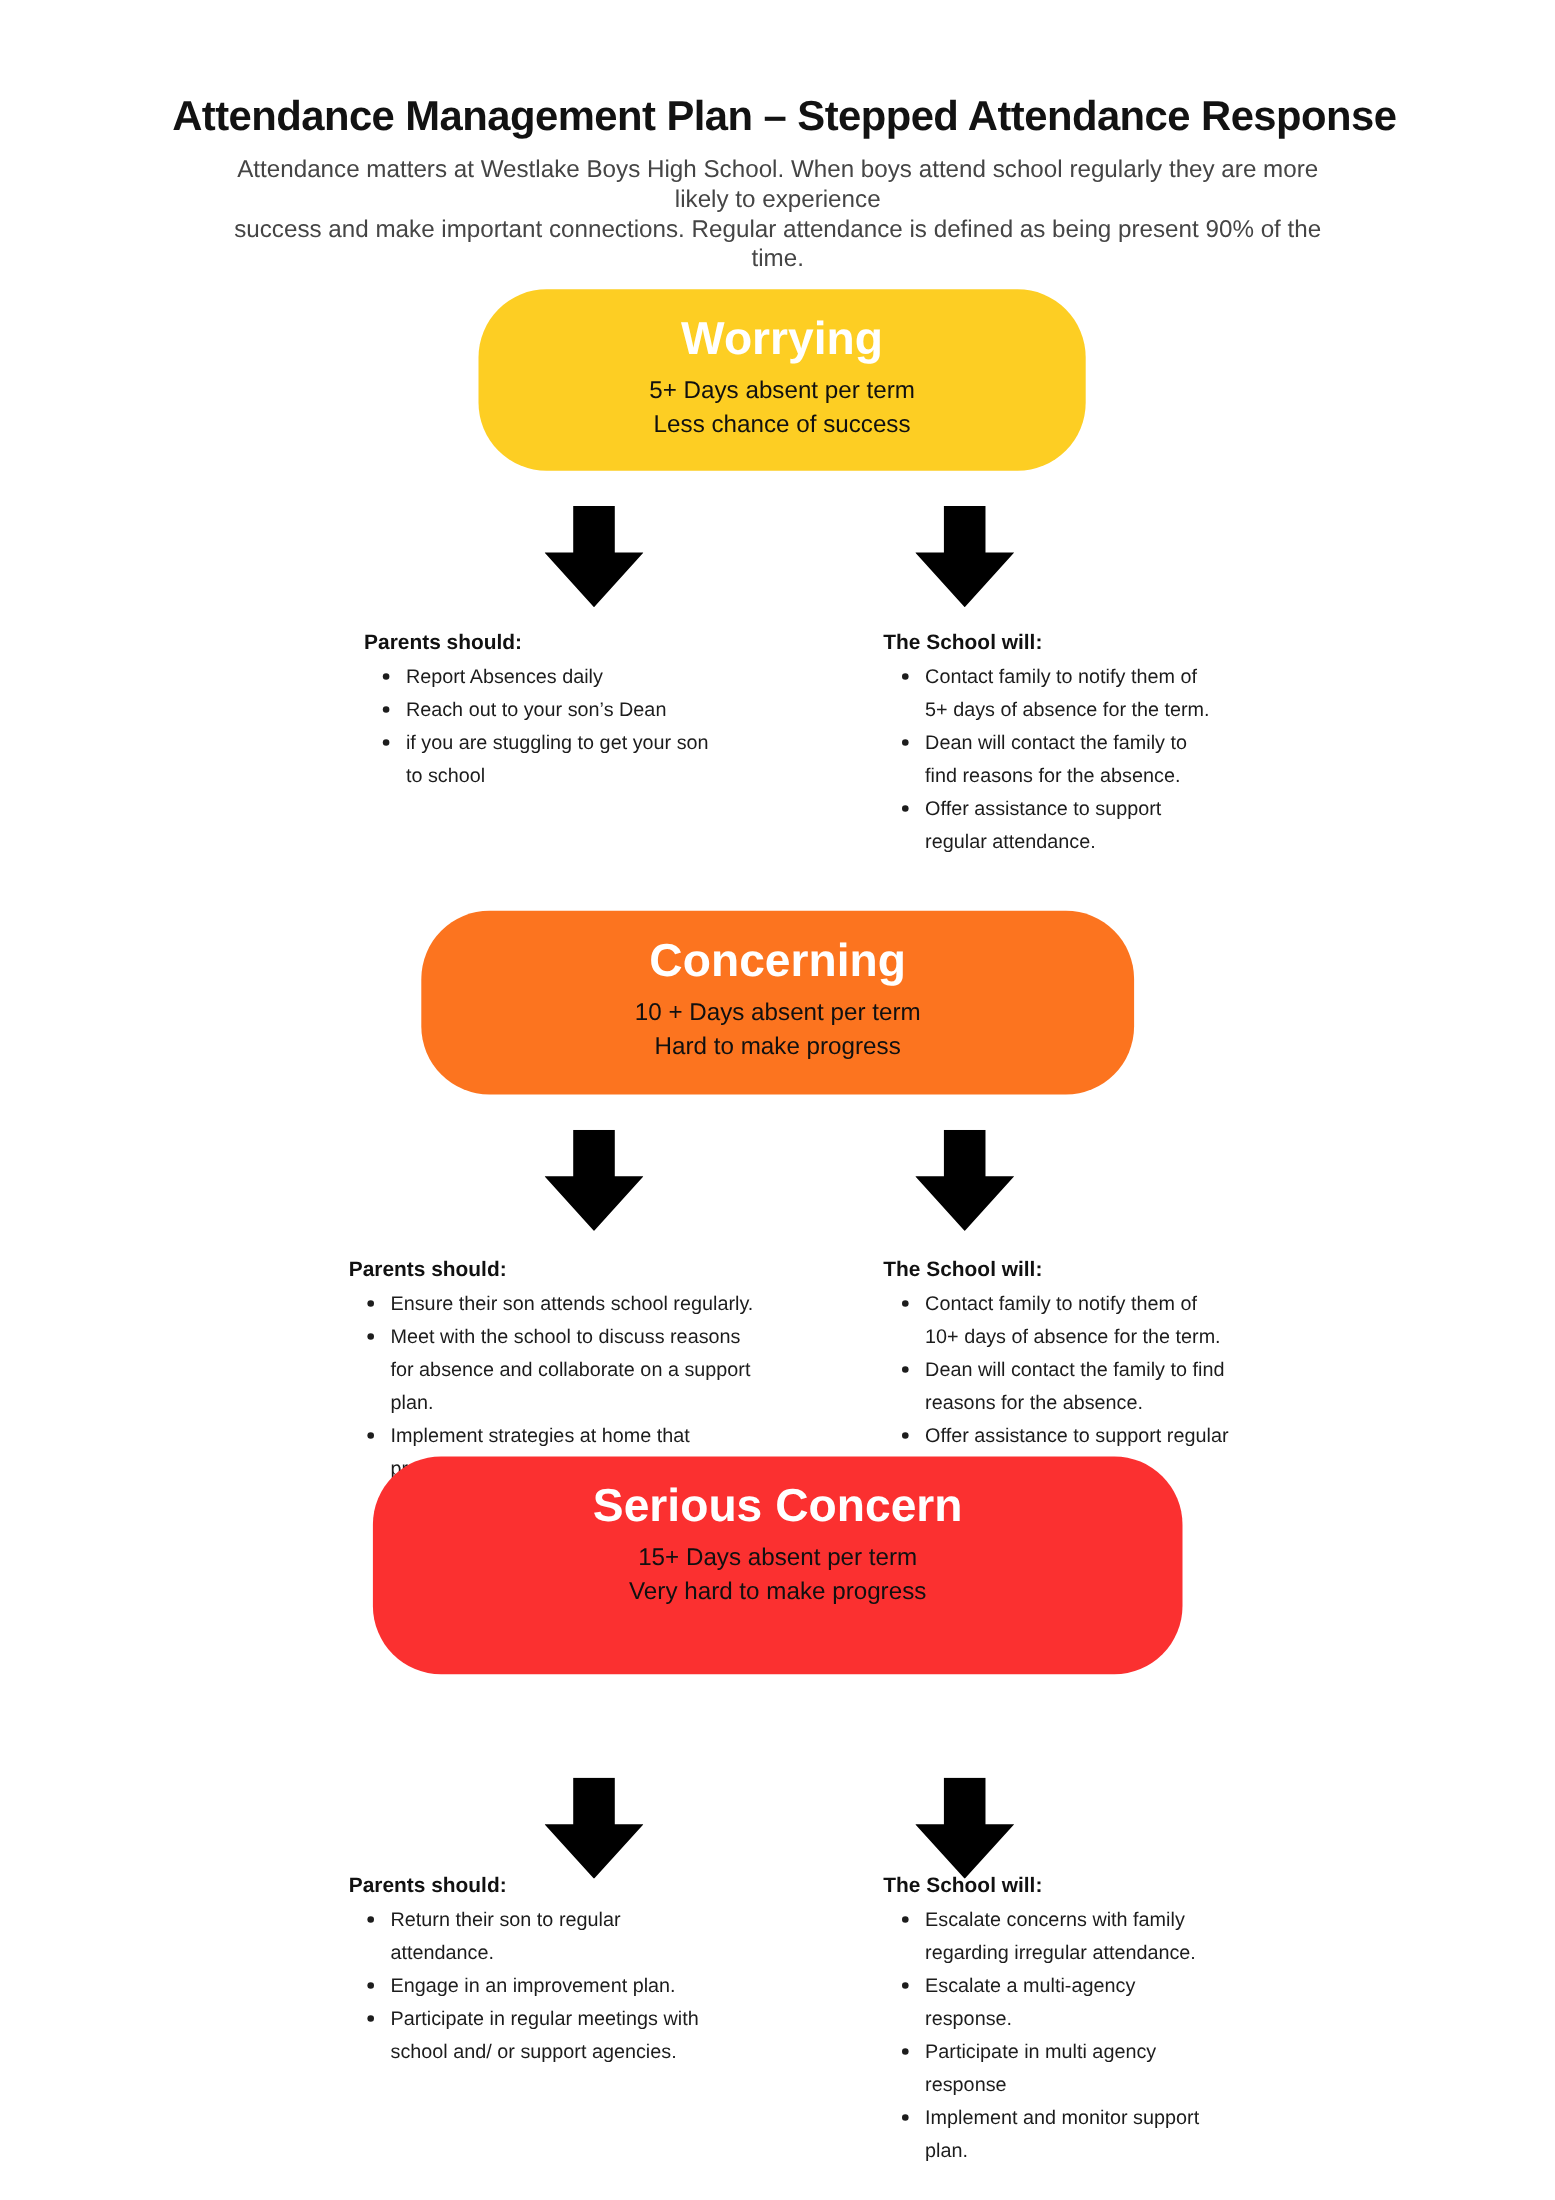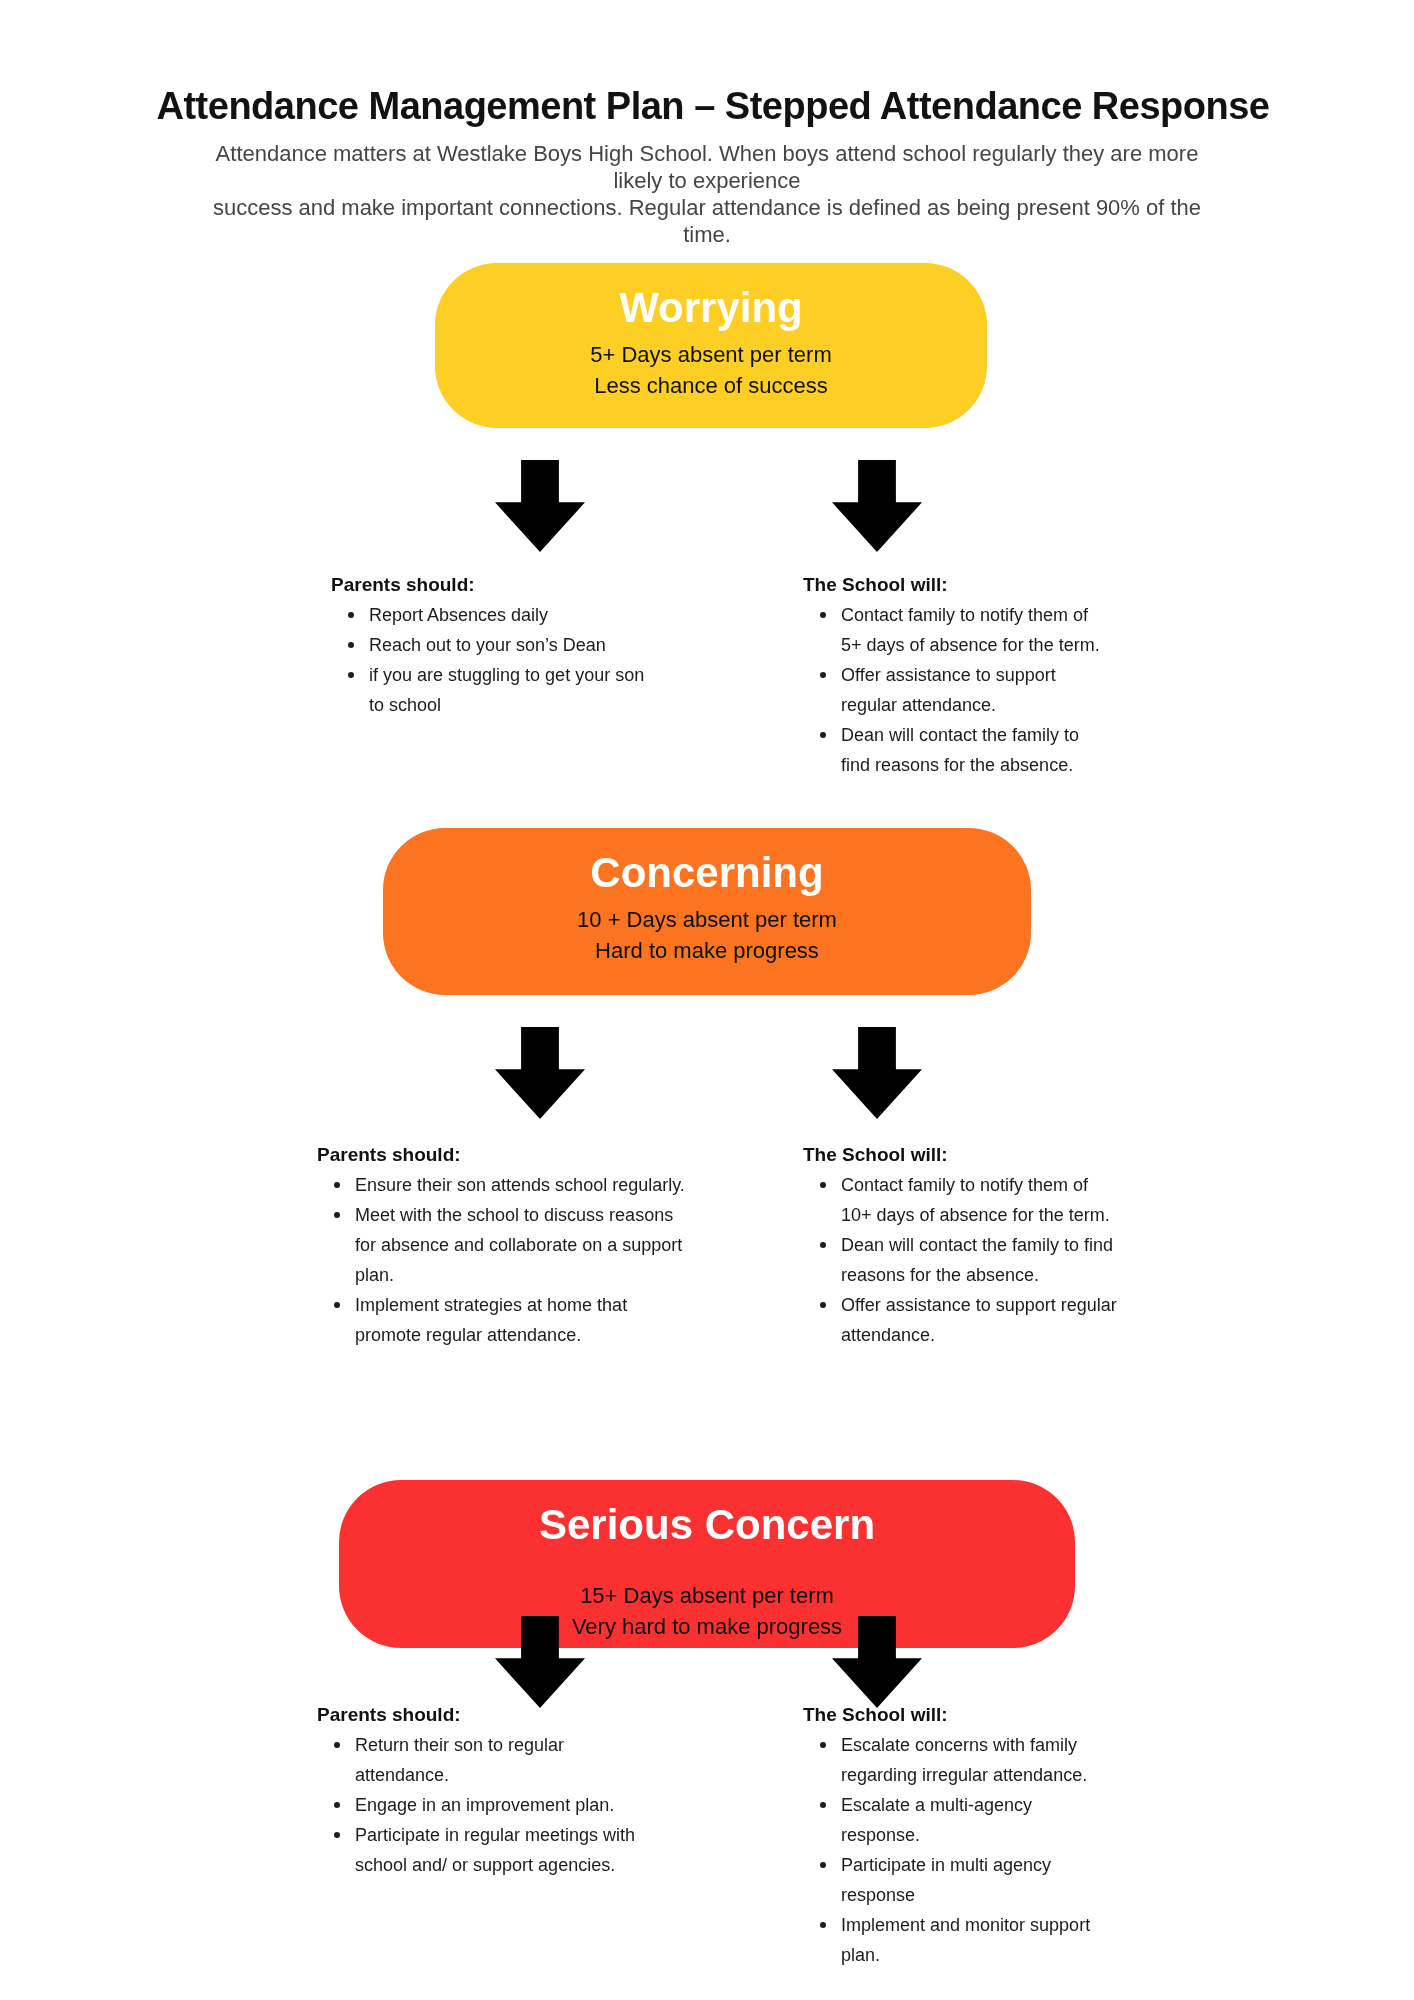--- a/index.html
+++ b/index.html
@@ -37,21 +37,21 @@
     display:flex;
     flex-direction:column;
     align-items:center;
     justify-content:flex-start;
     text-align:center;
     padding-top:16px;
     box-sizing:border-box;
   }
   .stage-box.s0{ left:435px; top:263px; width:552px; height:165px; }
   .stage-box.s1{ left:383px; top:828px; width:648px; height:167px; }
-  .stage-box.s2{ left:339px; top:1480px; width:736px; height:168px;gap:24px; }
+  .stage-box.s2{ left:339px; top:1324px; width:736px; height:198px; }
   .stage-name{
     font-size:42px;
     font-weight:bold;
     color:#ffffff;
     line-height:50px;
     margin:4px 0 6px 0;
   }
   .stage-sub{
     font-size:22px;
     font-weight:normal;
@@ -137,24 +137,24 @@
       <li>if you are stuggling to get your son
 to school</li>
     </ul>
   </div>
 
   <div class="col row0 school">
     <div class="col-heading">The School will:</div>
     <ul>
       <li>Contact family to notify them of
 5+ days of absence for the term.</li>
+      <li>Dean will contact the family to
+find reasons for the absence.</li>
       <li>Offer assistance to support
 regular attendance.</li>
-      <li>Dean will contact the family to
-find reasons for the absence.</li>
     </ul>
   </div>
 
   <div class="stage-box s1" style="background: rgb(252, 116, 31);">
     <div class="stage-name">Concerning</div>
     <div class="stage-sub">10 + Days absent per term
 Hard to make progress</div>
   </div>
 
   <div class="arrow left ar1"></div>

